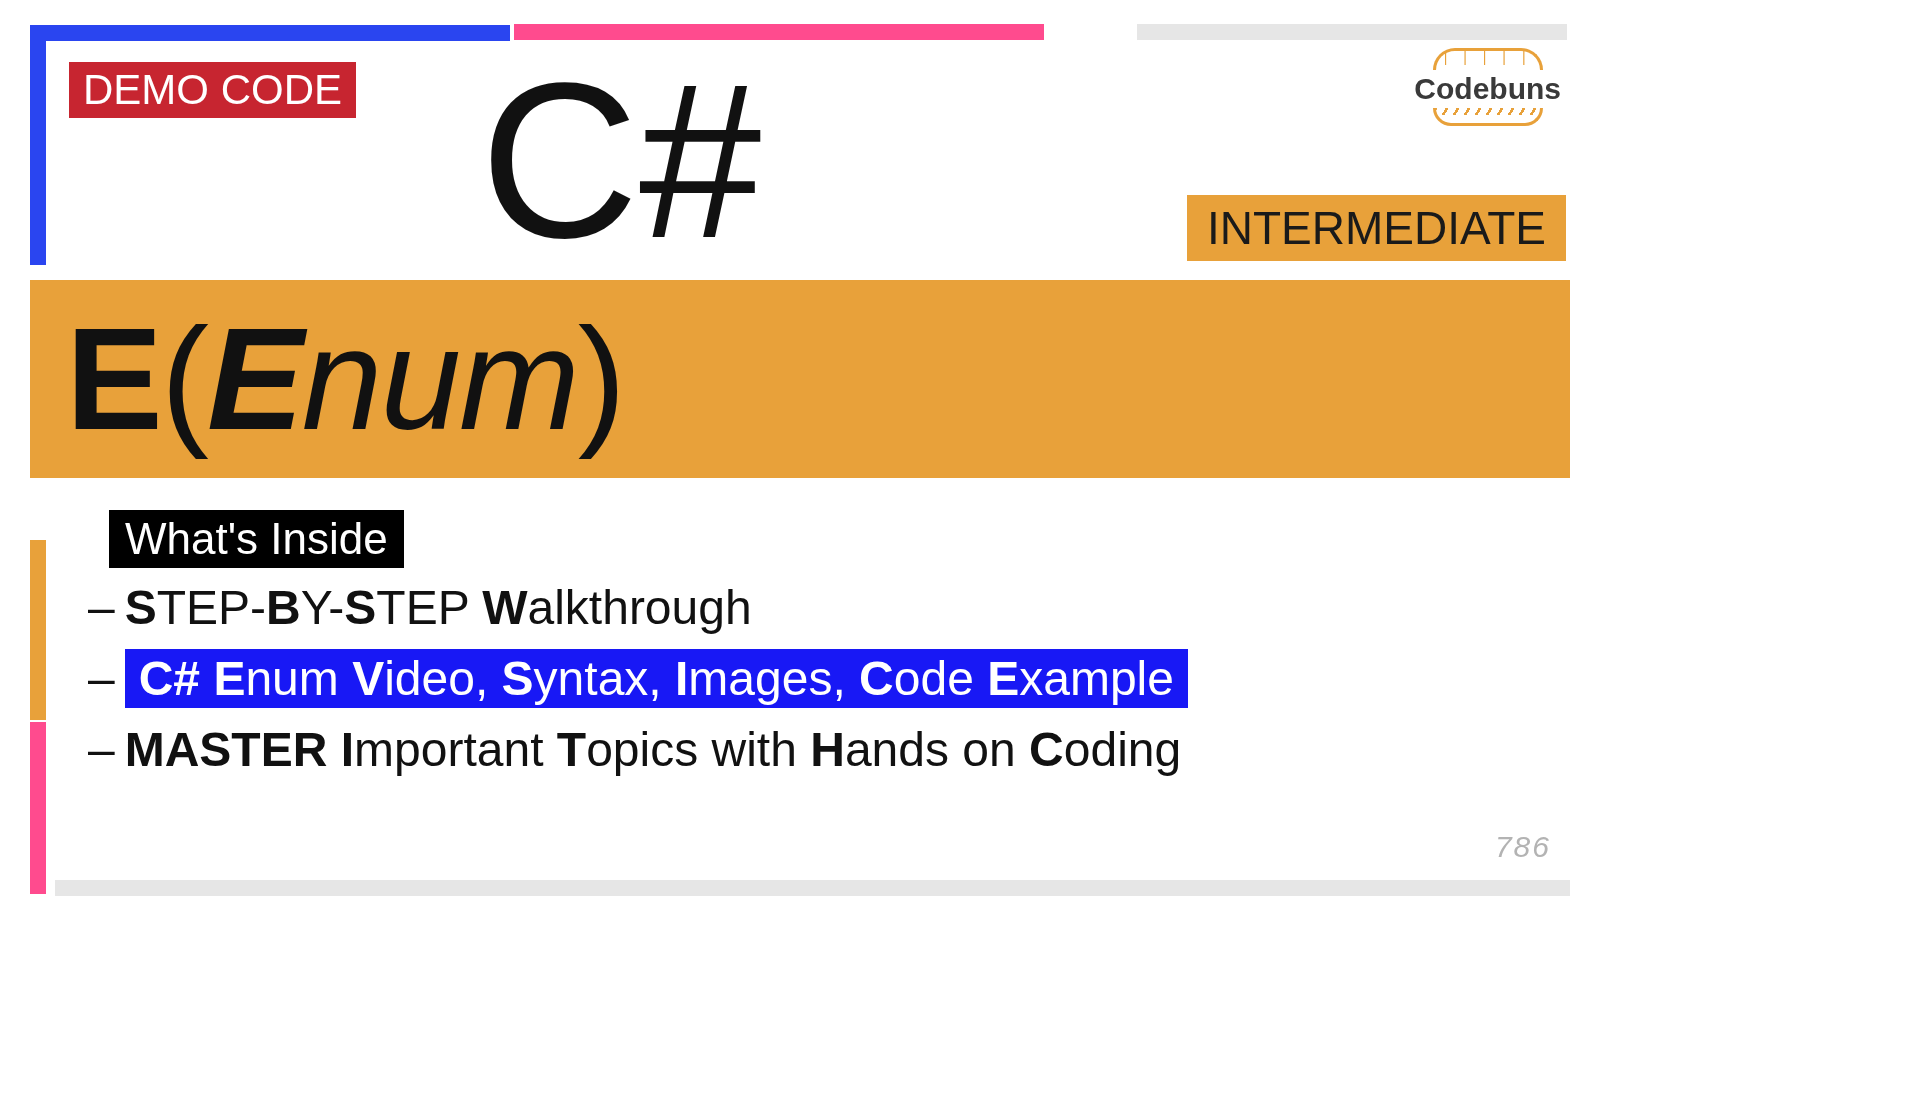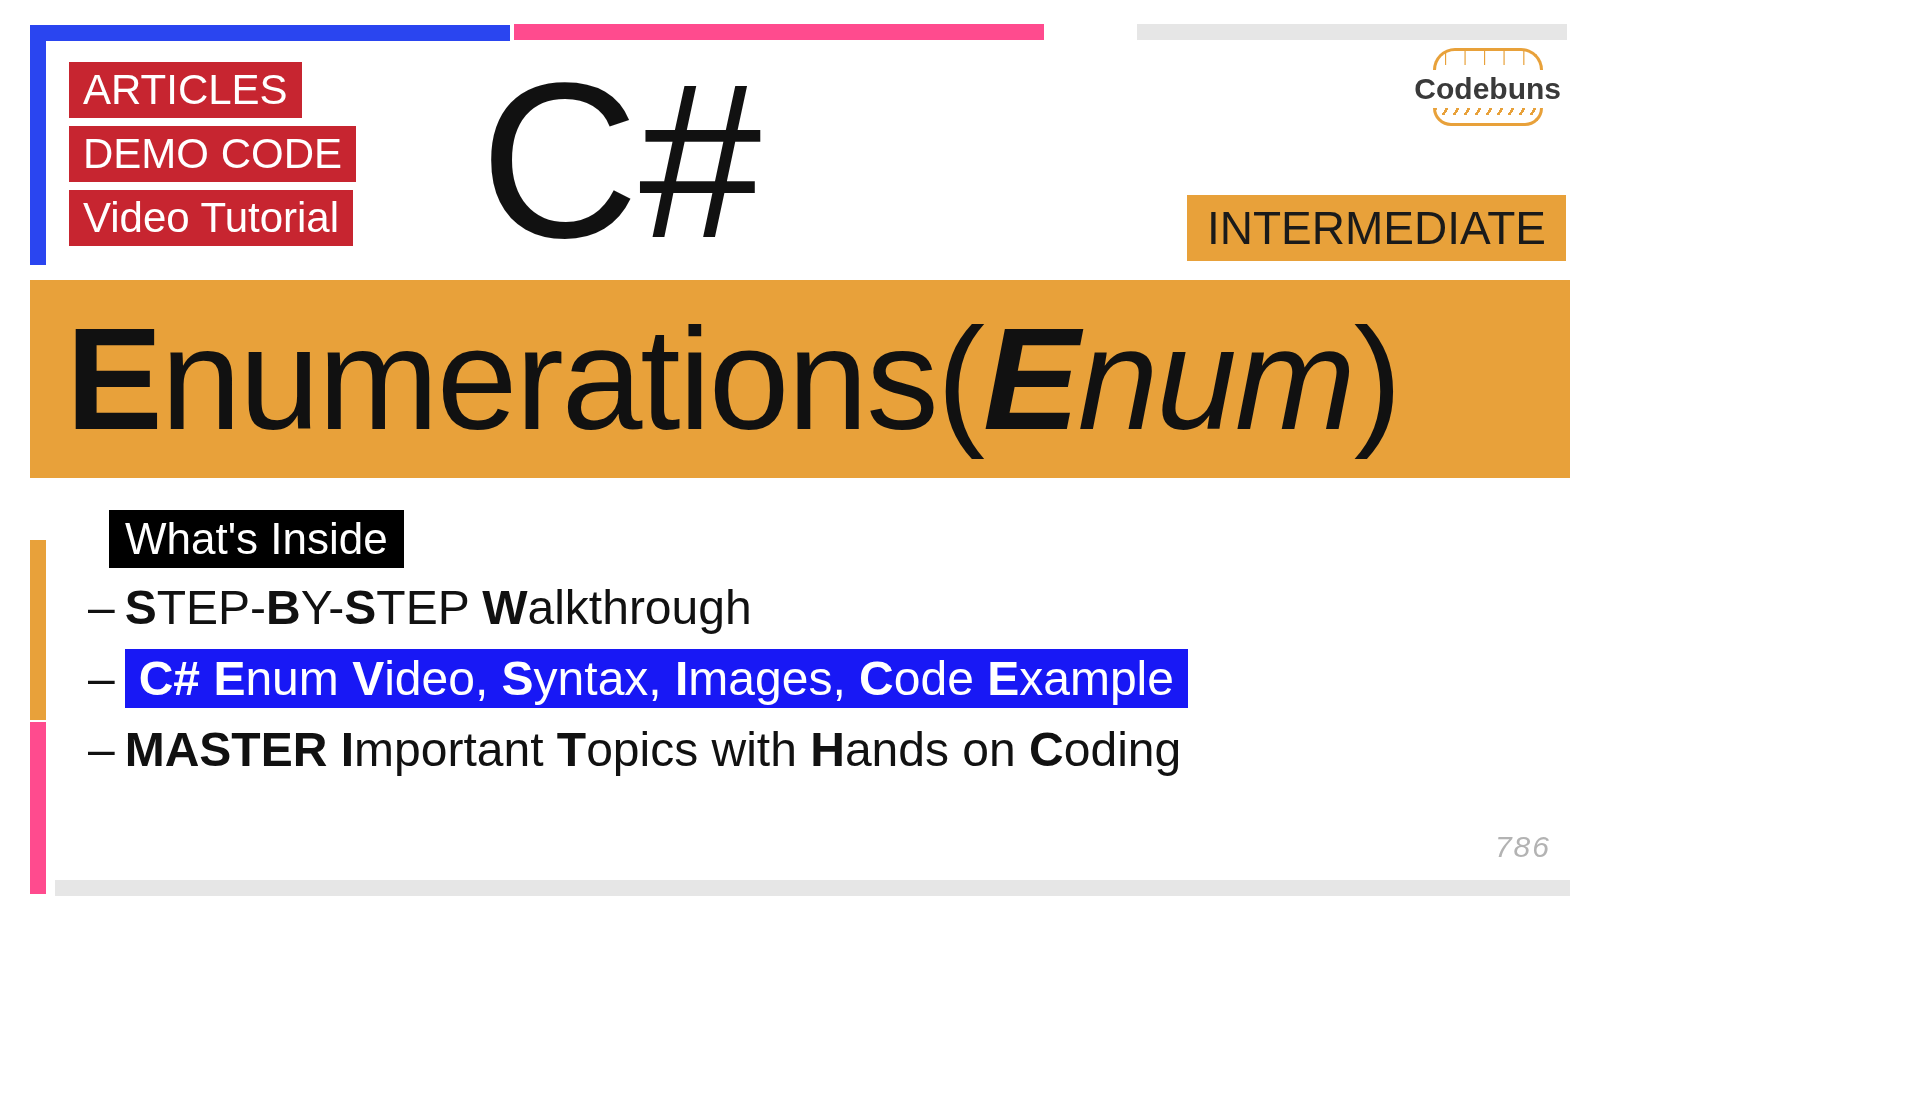--- a/index.html
+++ b/index.html
@@ -118,38 +118,35 @@
 
 <div class="top-blue-bar"></div>
 <div class="top-pink-bar"></div>
 <div class="right-gray-bar"></div>
 <div class="left-blue-bar"></div>
 <div class="left-orange-bar"></div>
 <div class="left-pink-bar"></div>
 <div class="bottom-gray-bar"></div>
 
 <div class="tags">
-  <div><span class="tag">ARTICLES</span></div>
   <div><span class="tag">DEMO CODE</span></div>
-  <div><span class="tag">Video Tutorial</span></div>
 </div>
 
 <div class="csharp">C#</div>
 
 <div class="logo">
   <div class="logo-bun"></div>
   <div class="logo-text">Codebuns</div>
   <div class="logo-bottom"></div>
 </div>
 
 <div class="level-badge">INTERMEDIATE</div>
 
 <div class="title-bar">
   <span class="bold">E</span>
-    <span>numerations </span>
     <span class="paren-open">(</span>
     <span class="bold italic">E</span>
     <span class="italic">num</span>
     <span class="paren-close">)</span>
 </div>
 
 <div class="whats-inside">What's Inside</div>
 
 <div class="bullets">
   <div class="bullet-row">

